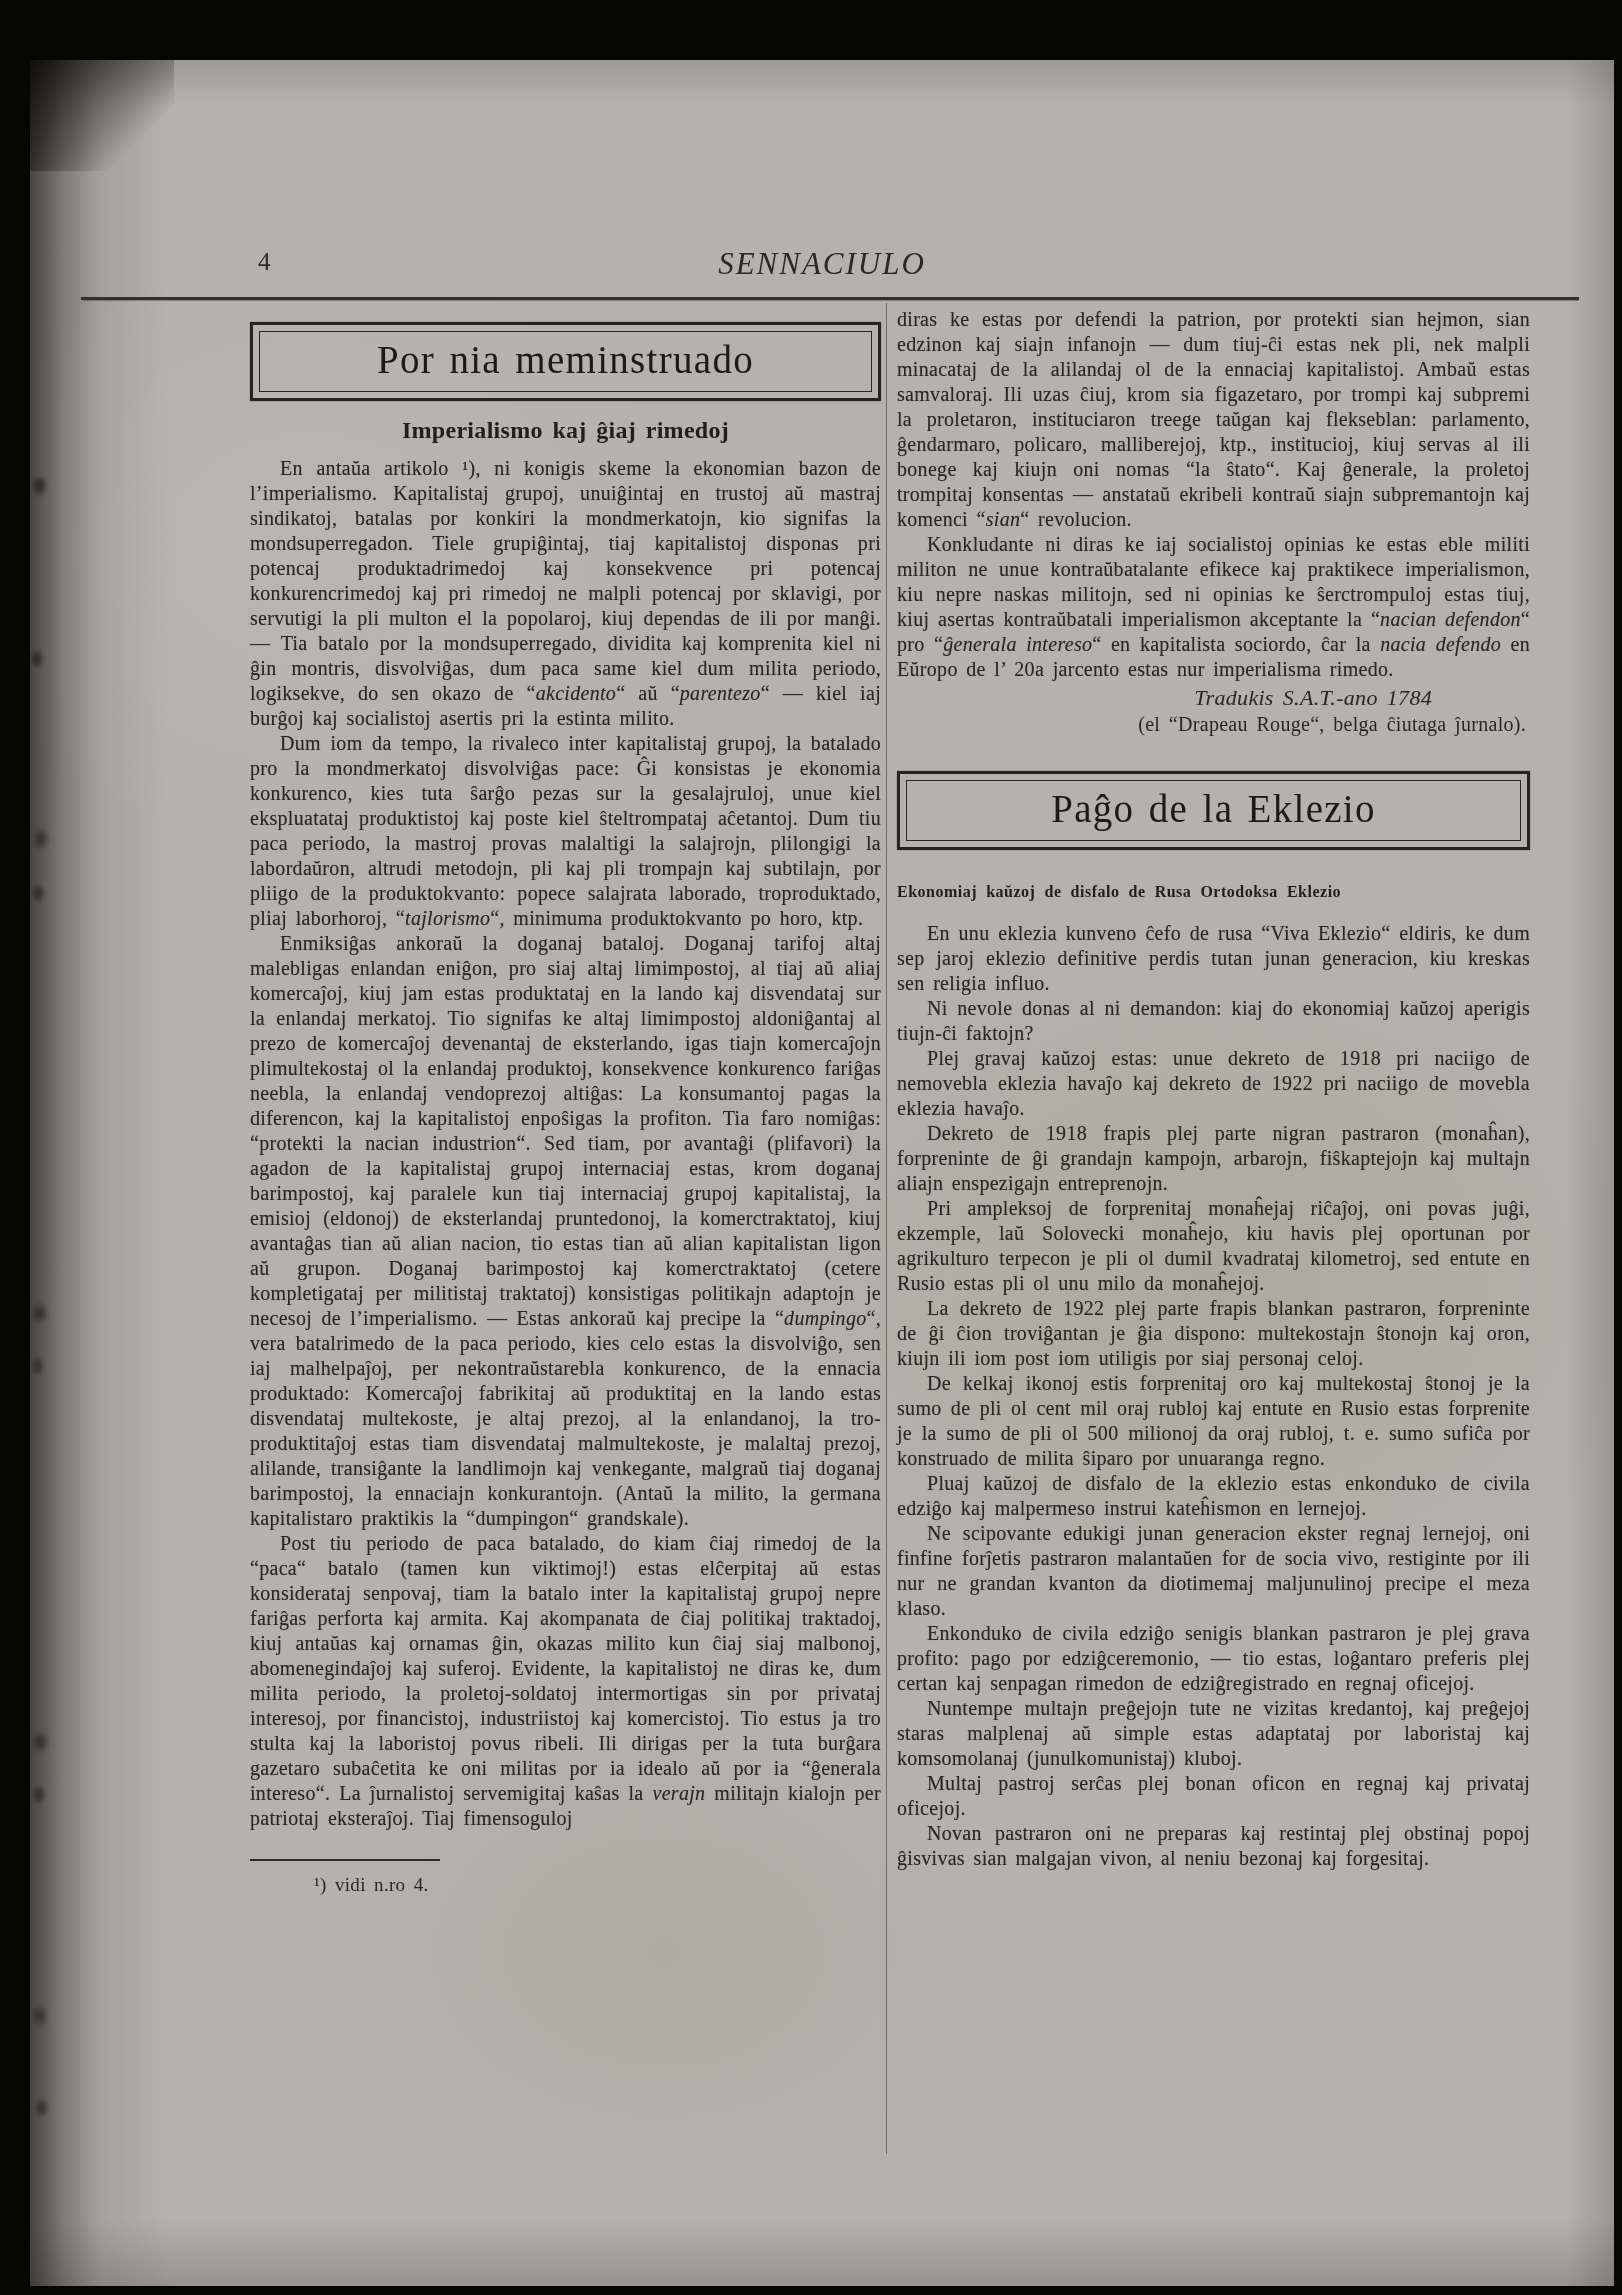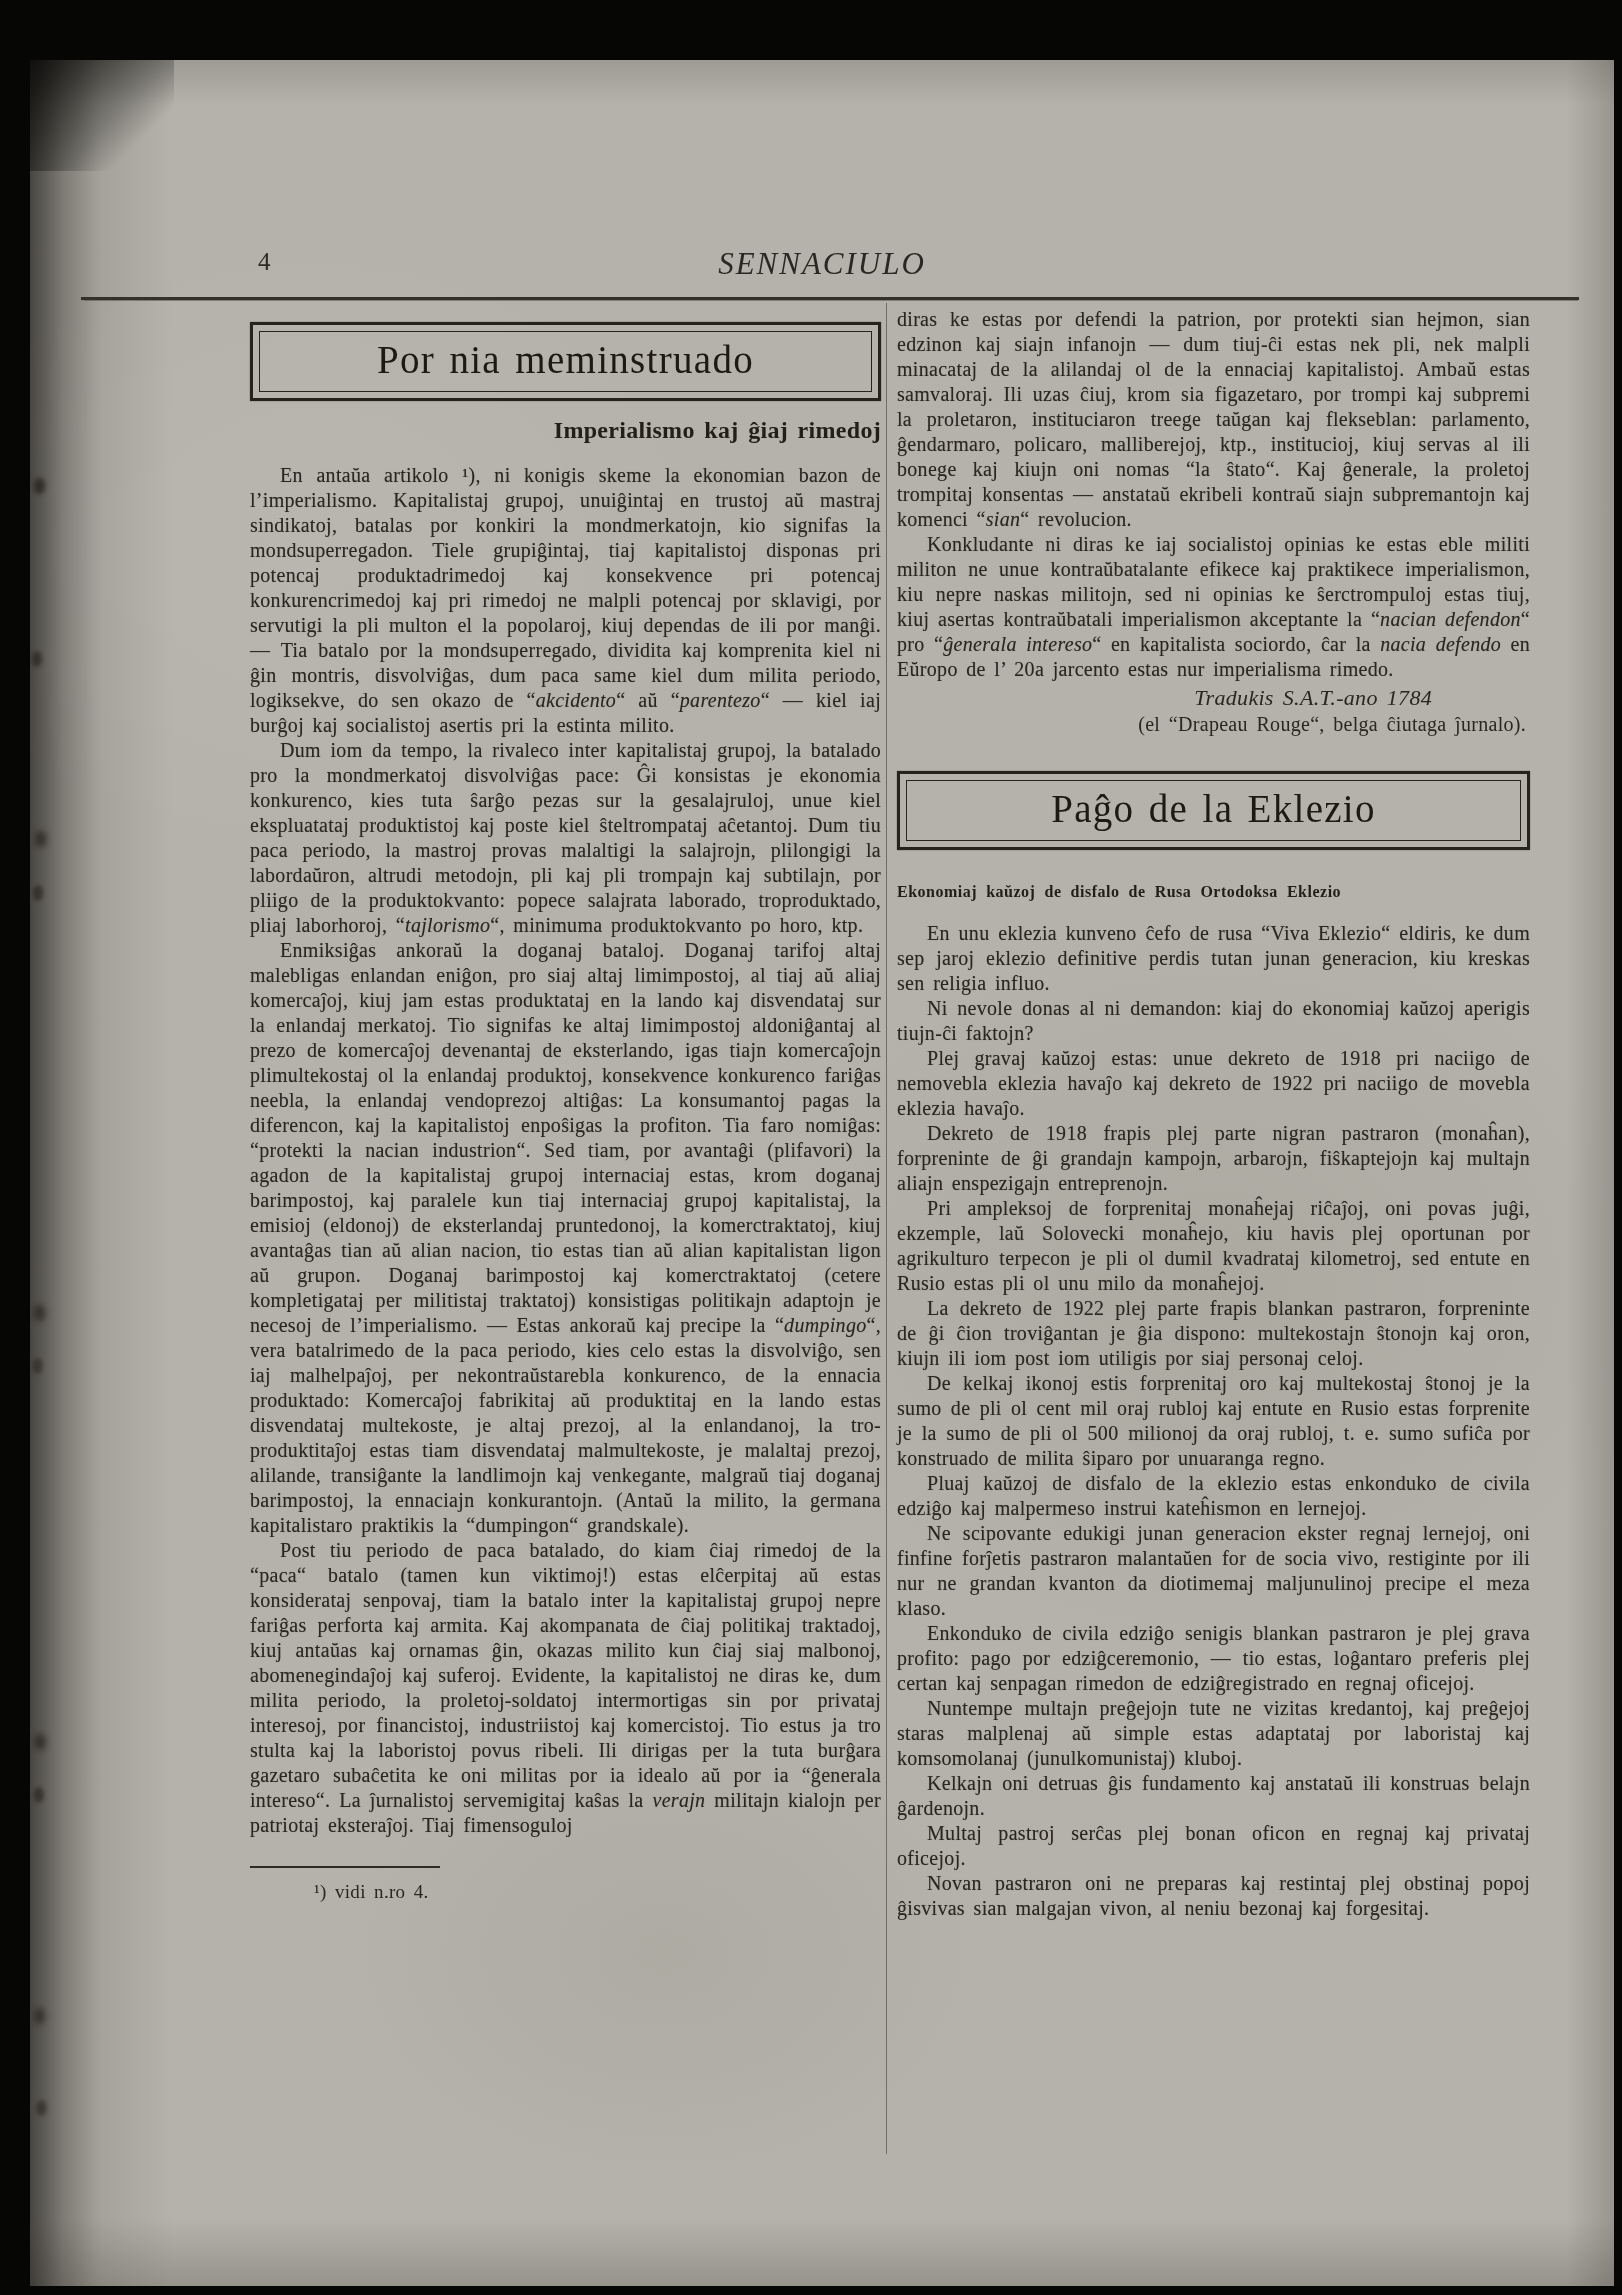--- a/index.html
+++ b/index.html
@@ -37,22 +37,22 @@
   .col{position:absolute;font-size:20px;line-height:25px;text-align:justify;
     letter-spacing:0.3px;word-spacing:3.3px;}
   .col p{margin:0;text-indent:30px;}
   .col-left{left:220px;top:262px;width:631px;}
   .col-right{left:867px;top:247px;width:633px;}
   .noindent-first p:first-child{text-indent:0;}
   .rulebox{border:3.3px solid #26221c;padding:6px;box-shadow:0 0 1.3px rgba(38,34,28,.5);}
   .rulebox-inner{border:1.3px solid #26221c;padding:6.5px 5.2px 10.5px;}
   .boxtitle{text-align:center;font-size:39px;line-height:42px;color:#1d1913;
     letter-spacing:1.3px;white-space:nowrap;text-indent:0 !important;}
-  .subtitle{text-align:right;font-weight:bold;font-size:24px;color:#221e18;
-    margin:17px 0 20px;text-indent:0 !important;}
+  .subtitle{text-align:center;font-weight:bold;font-size:24px;color:#221e18;
+    margin:17px 0 13px;text-indent:0 !important;}
   .translator{text-align:right;padding-right:98px;font-style:italic;
     font-size:22px;margin-top:2.6px;}
   .source{text-align:right;padding-right:3.9px;font-size:20px;margin-top:2.6px;}
   .sectionbox{margin-top:34px;}
   .art-heading{font-weight:bold;font-size:16px;letter-spacing:0.5px;word-spacing:4.6px;
     margin:29px 0 17px;color:#221e18;text-indent:0 !important;}
   .footnote-block{margin-top:27.5px;}
   .footnote-rule{width:190px;height:2px;background:#2e2a24;}
   .footnote-text{margin-top:11.8px;padding-left:64px;font-size:19px;text-indent:0;}
   .body-text p{ text-shadow:0 0 0.7px rgba(42,38,32,.35); }
@@ -107,19 +107,18 @@
         <p>Ni nevole donas al ni demandon: kiaj do ekonomiaj kaŭzoj aperigis tiujn-ĉi faktojn?</p>
         <p>Plej gravaj kaŭzoj estas: unue dekreto de 1918 pri naciigo de nemovebla eklezia havaĵo kaj dekreto de 1922 pri naciigo de movebla eklezia havaĵo.</p>
         <p>Dekreto de 1918 frapis plej parte nigran pastraron (monaĥan), forpreninte de ĝi grandajn kampojn, arbarojn, fiŝkaptejojn kaj multajn aliajn enspezigajn entreprenojn.</p>
         <p>Pri ampleksoj de forprenitaj monaĥejaj riĉaĵoj, oni povas juĝi, ekzemple, laŭ Solovecki monaĥejo, kiu havis plej oportunan por agrikulturo terpecon je pli ol dumil kvadrataj kilometroj, sed entute en Rusio estas pli ol unu milo da monaĥejoj.</p>
         <p>La dekreto de 1922 plej parte frapis blankan pastraron, forpreninte de ĝi ĉion troviĝantan je ĝia dispono: multekostajn ŝtonojn kaj oron, kiujn ili iom post iom utiligis por siaj personaj celoj.</p>
         <p>De kelkaj ikonoj estis forprenitaj oro kaj multekostaj ŝtonoj je la sumo de pli ol cent mil oraj rubloj kaj entute en Rusio estas forprenite je la sumo de pli ol 500 milionoj da oraj rubloj, t. e. sumo sufiĉa por konstruado de milita ŝiparo por unuaranga regno.</p>
         <p>Pluaj kaŭzoj de disfalo de la eklezio estas enkonduko de civila edziĝo kaj malpermeso instrui kateĥismon en lernejoj.</p>
         <p>Ne scipovante edukigi junan generacion ekster regnaj lernejoj, oni finfine forĵetis pastraron malantaŭen for de socia vivo, restiginte por ili nur ne grandan kvanton da diotimemaj maljunulinoj precipe el meza klaso.</p>
         <p>Enkonduko de civila edziĝo senigis blankan pastraron je plej grava profito: pago por edziĝceremonio, — tio estas, loĝantaro preferis plej certan kaj senpagan rimedon de edziĝregistrado en regnaj oficejoj.</p>
         <p>Nuntempe multajn preĝejojn tute ne vizitas kredantoj, kaj preĝejoj staras malplenaj aŭ simple estas adaptataj por laboristaj kaj komsomolanaj (junulkomunistaj) kluboj.</p>
-        <p>Kelkajn oni detruas ĝis fundamento kaj anstataŭ ili konstruas belajn ĝardenojn.</p>
         <p>Multaj pastroj serĉas plej bonan oficon en regnaj kaj privataj oficejoj.</p>
         <p>Novan pastraron oni ne preparas kaj restintaj plej obstinaj popoj ĝisvivas sian malgajan vivon, al neniu bezonaj kaj forgesitaj.</p>
       </div>
   </div>
 </div>
 
 
 </body></html>

